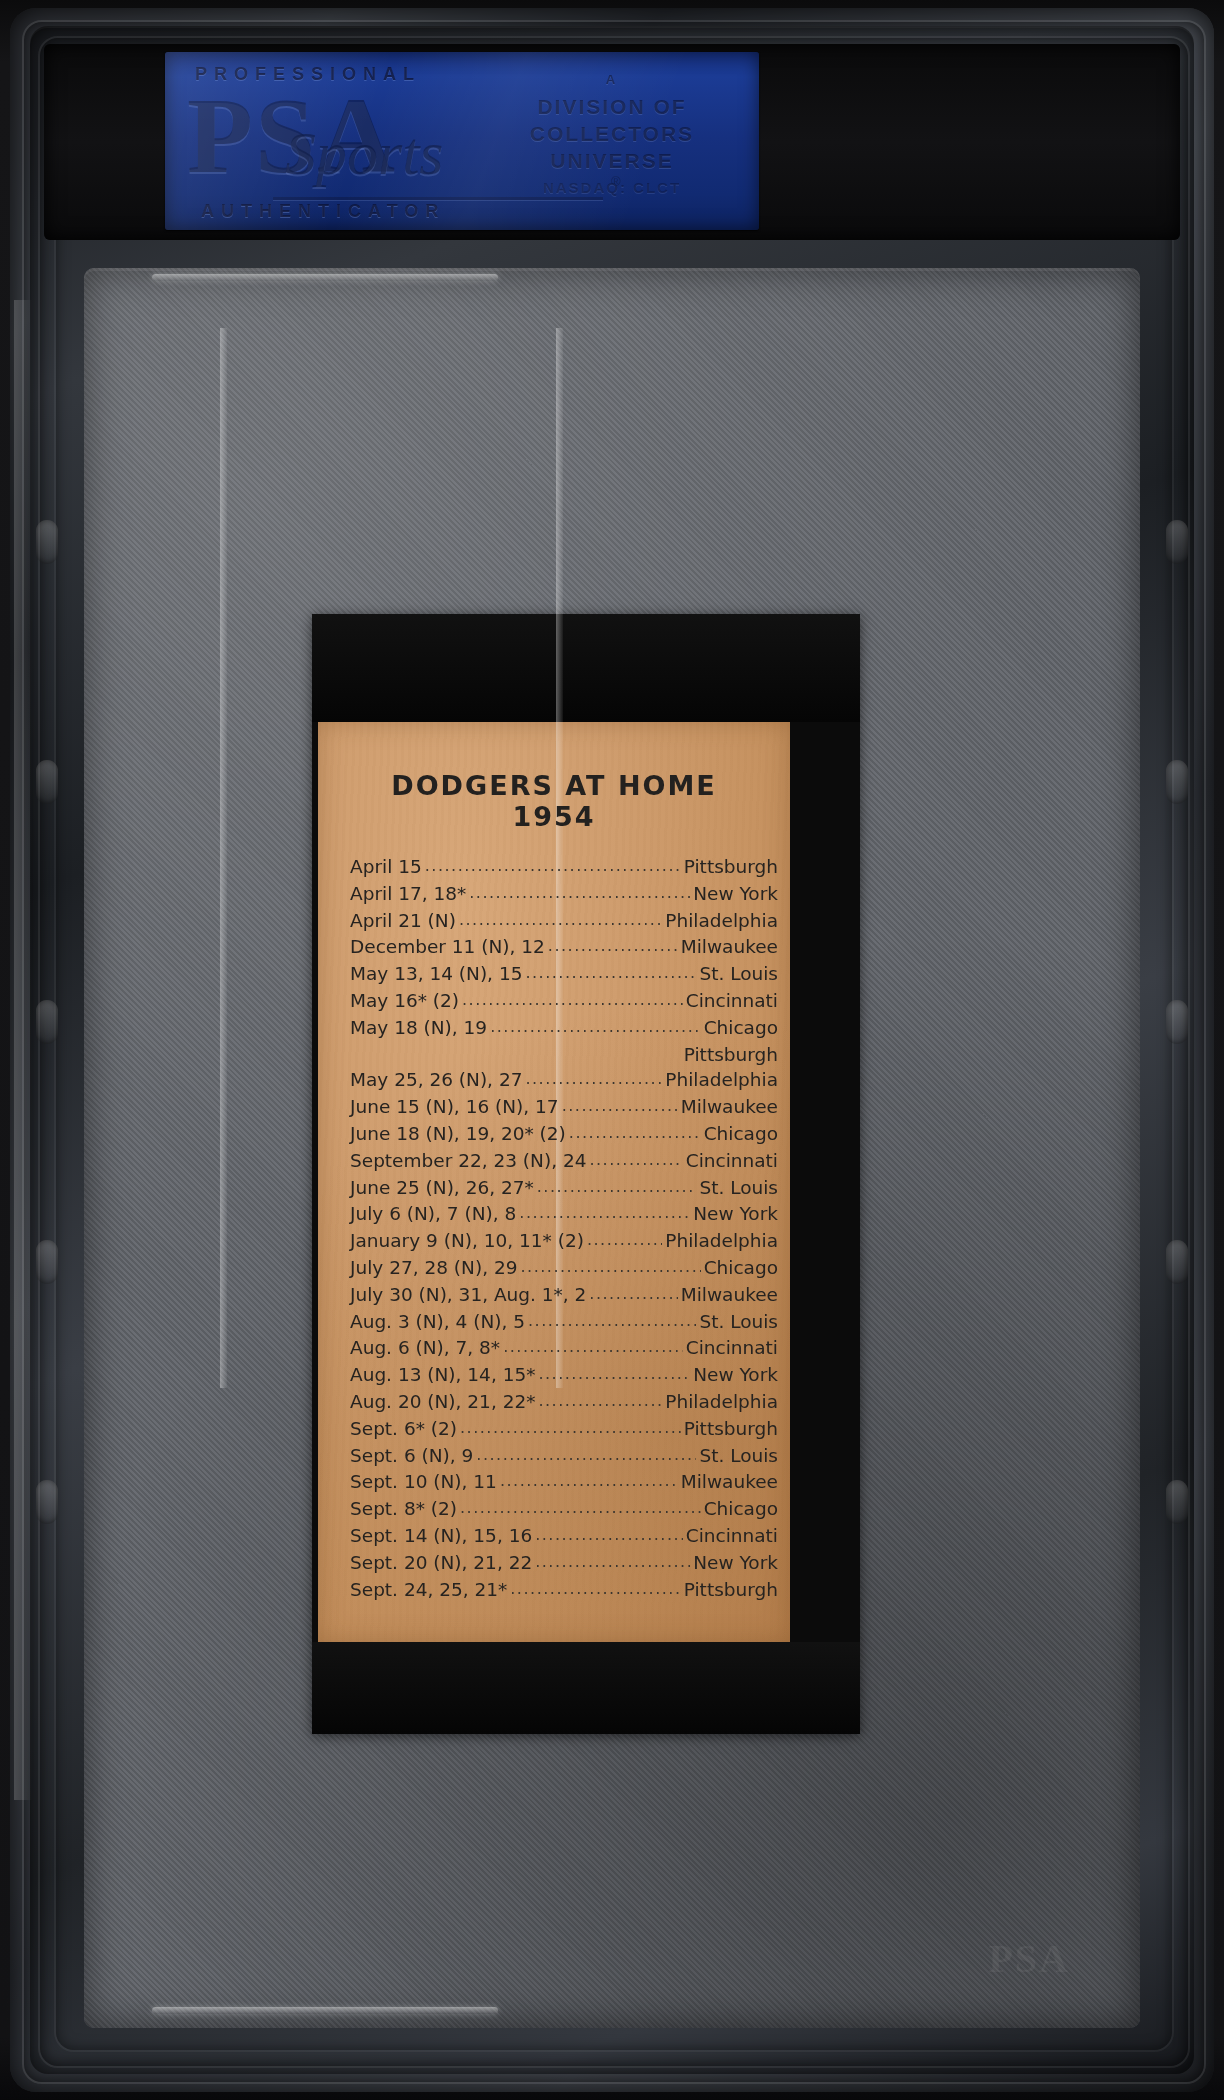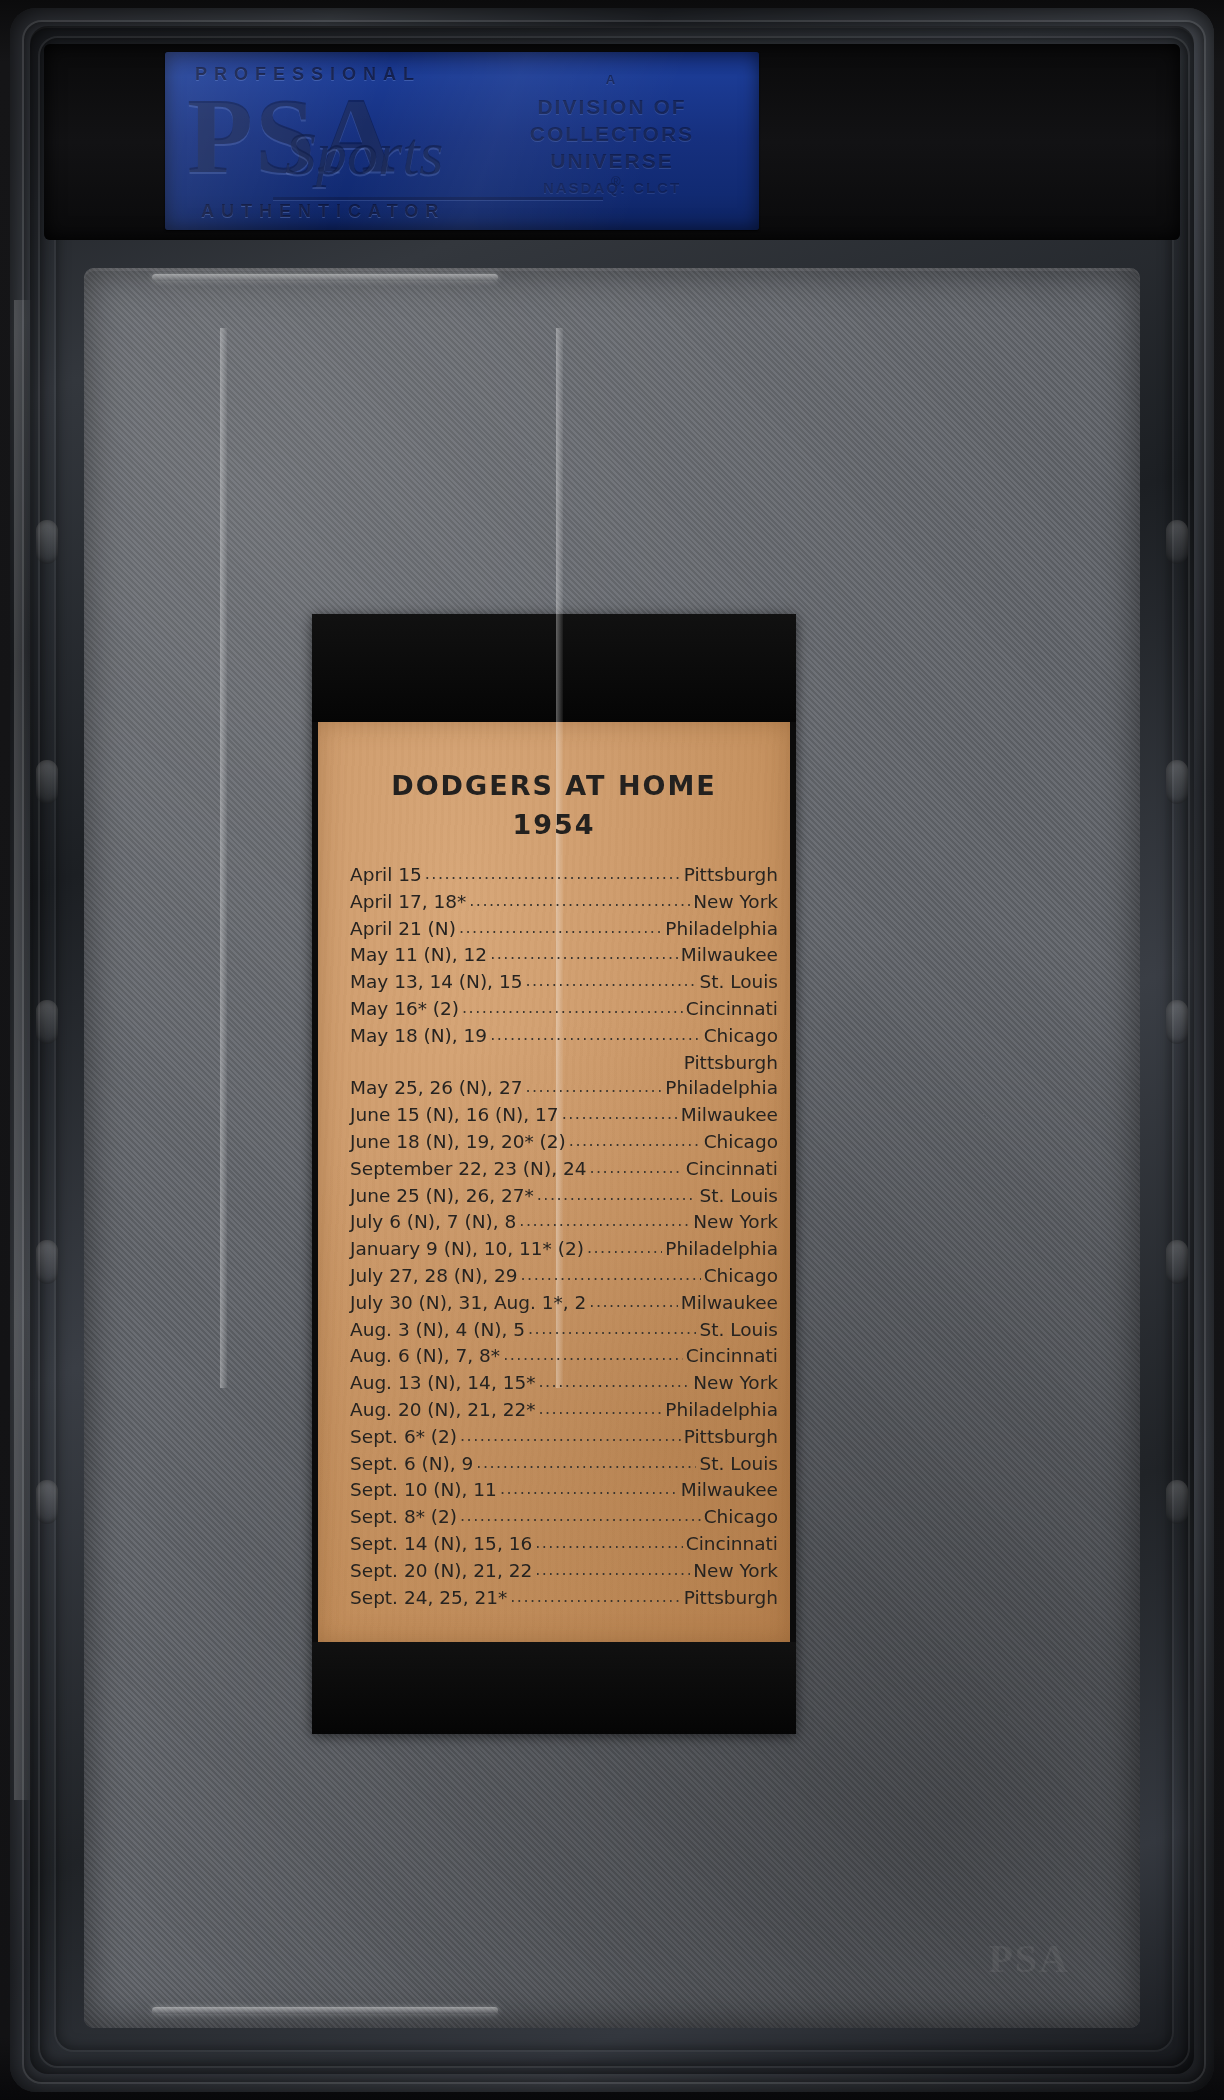--- a/index.html
+++ b/index.html
@@ -179,21 +179,21 @@
     width: 22px; height: 44px;
     border-radius: 11px;
     background: linear-gradient(180deg, rgba(255,255,255,.22), rgba(255,255,255,.04));
     box-shadow: inset 0 0 6px rgba(0,0,0,.5);
   }
 
   
   .card {
     position: absolute;
     left: 228px; top: 346px;
-    width: 484px; height: 1120px;
+    width: 548px; height: 1120px;
     background: #0b0b0b;
     box-shadow: 0 2px 12px rgba(0,0,0,.6);
   }
   .card-top-black, .card-bottom-black {
     position: absolute;
     left: 0; width: 100%;
     background: linear-gradient(180deg, #111, #050505);
   }
   .card-top-black { top: 0; height: 108px; }
   .card-bottom-black { bottom: 0; height: 92px; }
@@ -222,21 +222,21 @@
     font-size: 27px;
     font-weight: bold;
     letter-spacing: 2px;
     color: #23211f;
     font-family: "DejaVu Sans", sans-serif;
     position: relative;
     z-index: 2;
   }
   .sched-year {
     text-align: center;
-    margin-top: 8px;
+    margin-top: 0;
     font-size: 27px;
     font-weight: bold;
     letter-spacing: 2px;
     color: #23211f;
     font-family: "DejaVu Sans", sans-serif;
     position: relative;
     z-index: 2;
   }
 
   .sched-list {
@@ -350,21 +350,21 @@
               <span class="dates">April 17, 18*</span>
               <span class="dots">..........................................................................................</span>
               <span class="opp">New York</span>
             </li>
             <li class="sched-row">
               <span class="dates">April 21 (N)</span>
               <span class="dots">..........................................................................................</span>
               <span class="opp">Philadelphia</span>
             </li>
             <li class="sched-row">
-              <span class="dates">May 11 (N), 12</span>
+              <span class="dates">December 11 (N), 12</span>
               <span class="dots">..........................................................................................</span>
               <span class="opp">Milwaukee</span>
             </li>
             <li class="sched-row">
               <span class="dates">May 13, 14 (N), 15</span>
               <span class="dots">..........................................................................................</span>
               <span class="opp">St. Louis</span>
             </li>
             <li class="sched-row">
               <span class="dates">May 16* (2)</span>

